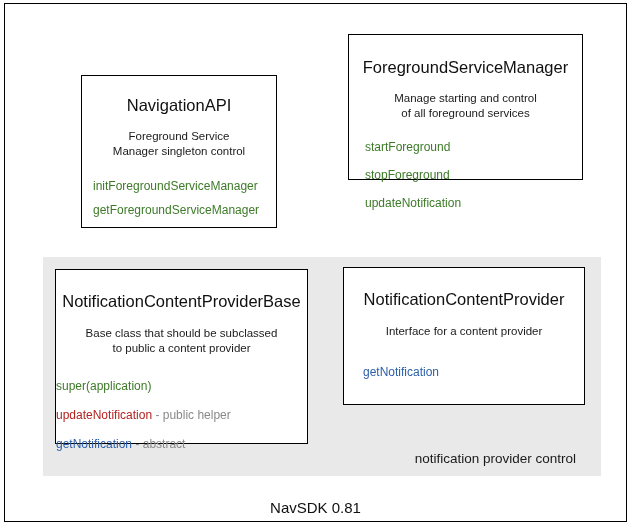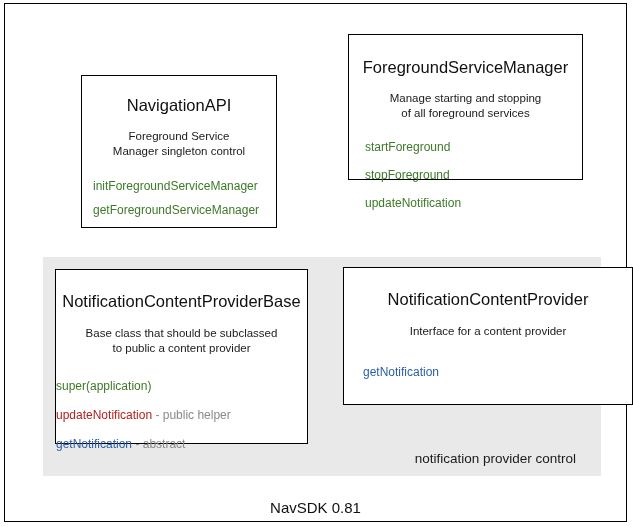--- a/index.html
+++ b/index.html
@@ -111,21 +111,21 @@
   }
   #box-notification-content-provider-base .class-title { margin-top: 22px; }
   #box-notification-content-provider-base .class-desc  { margin-top: 14px; }
   #box-notification-content-provider-base .member-list { margin-top: 22px; }
   #box-notification-content-provider-base .member-row  { margin-bottom: 14px; }
 
   
   #box-notification-content-provider {
     left: 338px;
     top: 263px;
-    width: 290px;
+    width: 242px;
     height: 138px;
   }
   #box-notification-content-provider .class-title { margin-top: 22px; }
   #box-notification-content-provider .class-desc  { margin-top: 14px; }
   #box-notification-content-provider .member-list { margin-top: 26px; padding-left: 19px; }
   #box-notification-content-provider .member-row  { margin-bottom: 6px; }
 
   
   #footer-caption {
     position: absolute;
@@ -156,21 +156,21 @@
             <div>Manager singleton control</div>
           </div>
           <div class="member-list">
             <div class="member-row"><span class="m-green">initForegroundServiceManager</span></div>
             <div class="member-row"><span class="m-green">getForegroundServiceManager</span></div>
           </div>
         </div>
         <div class="class-box" id="box-foreground-service-manager">
           <div class="class-title">ForegroundServiceManager</div>
           <div class="class-desc">
-            <div>Manage starting and stopping</div>
+            <div>Manage starting and control</div>
             <div>of all foreground services</div>
           </div>
           <div class="member-list">
             <div class="member-row"><span class="m-green">startForeground</span></div>
             <div class="member-row"><span class="m-green">stopForeground</span></div>
             <div class="member-row"><span class="m-green">updateNotification</span></div>
           </div>
         </div>
         <div class="class-box" id="box-notification-content-provider-base">
           <div class="class-title">NotificationContentProviderBase</div>

